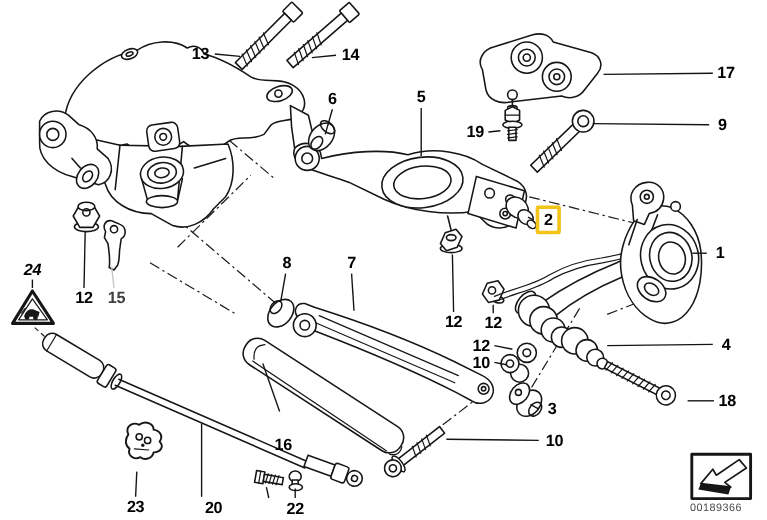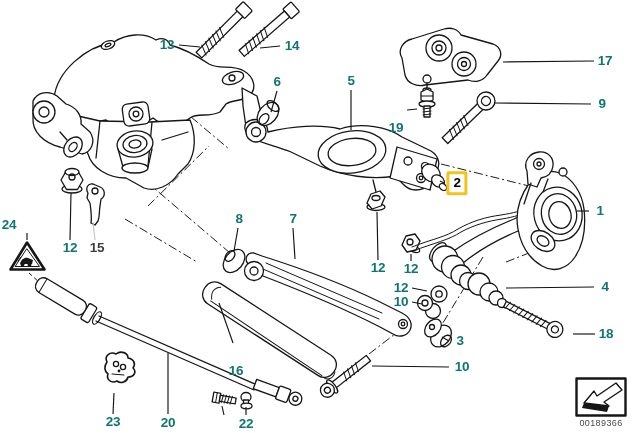--- a/index.html
+++ b/index.html
@@ -10,26 +10,26 @@
   .ln{stroke:#161616;stroke-width:1.3;fill:none;stroke-linecap:round;stroke-linejoin:round}
   .thin{stroke-width:1}
   .wh{fill:#ffffff}
   .fl{fill:#161616;stroke:none}
   .axis{stroke:#1c1c1c;stroke-width:1;stroke-dasharray:9 3 2 3;fill:none}
   .dash{stroke:#1c1c1c;stroke-width:1;stroke-dasharray:4 3;fill:none}
   .leader{stroke:#141414;stroke-width:1.15;fill:none}
   .leader.muted{stroke:#c6c6c6}
   
   .callout{position:absolute;transform:translate(-50%,-50%);font-weight:bold;
-           font-size:13.5px;line-height:1;color:#0f766e;white-space:nowrap;cursor:default;
+           font-size:13.5px;line-height:1;color:#000000;white-space:nowrap;cursor:default;
            letter-spacing:-.3px}
   .callout.highlighted{border:3px solid var(--hl,#f2c319);background:#fff;color:#000;
            padding:2px 4px;border-radius:2px}
   .callout.muted{color:#404040}
-  .stamp{position:absolute;left:575px;top:418px;width:52px;text-align:center;
+  .stamp{position:absolute;left:575px;top:418px;width:52px;text-align:left;
          font-size:9px;color:#4a4a4a;letter-spacing:.4px}
 </style>
 </head>
 <body>
 
 <div class="stage">
 
   <svg class="art" width="639" height="433" viewBox="0 0 639 433">
 
     <g>
@@ -345,22 +345,22 @@
       <span class="callout" style="left: 70px; top: 248px;">12</span>
       <span class="callout" style="left: 378px; top: 268px;">12</span>
       <span class="callout" style="left: 411px; top: 269px;">12</span>
       <span class="callout" style="left: 401px; top: 288px;">12</span>
       <span class="callout" style="left: 167px; top: 45px;">13</span>
       <span class="callout" style="left: 292px; top: 46px;">14</span>
       <span class="callout muted" style="left: 97px; top: 248px;">15</span>
       <span class="callout" style="left: 236px; top: 371px;">16</span>
       <span class="callout" style="left: 605px; top: 61px; text-align: center;">17</span>
       <span class="callout" style="left: 606px; top: 334px;">18</span>
-      <span class="callout" style="left: 396px; top: 128px;">19</span>
-      <span class="callout" style="left: 168px; top: 423px;">20</span>
+      <span class="callout" style="left: 396px; top: 110px;">19</span>
+      <span class="callout" style="left: 178px; top: 423px;">20</span>
       <span class="callout" style="left: 224px; top: 424px; margin-top: 26px;">21</span>
       <span class="callout" style="left: 246px; top: 424px; text-align: right;">22</span>
       <span class="callout" style="left: 113px; top: 422px;">23</span>
-      <span class="callout" style="left: 9px; top: 225px;">24</span>
+      <span class="callout" style="left: 27px; top: 225px; font-style: italic;">24</span>
     </div>
 
   <div class="stamp">00189366</div>
 </div>
 
 </body></html>

